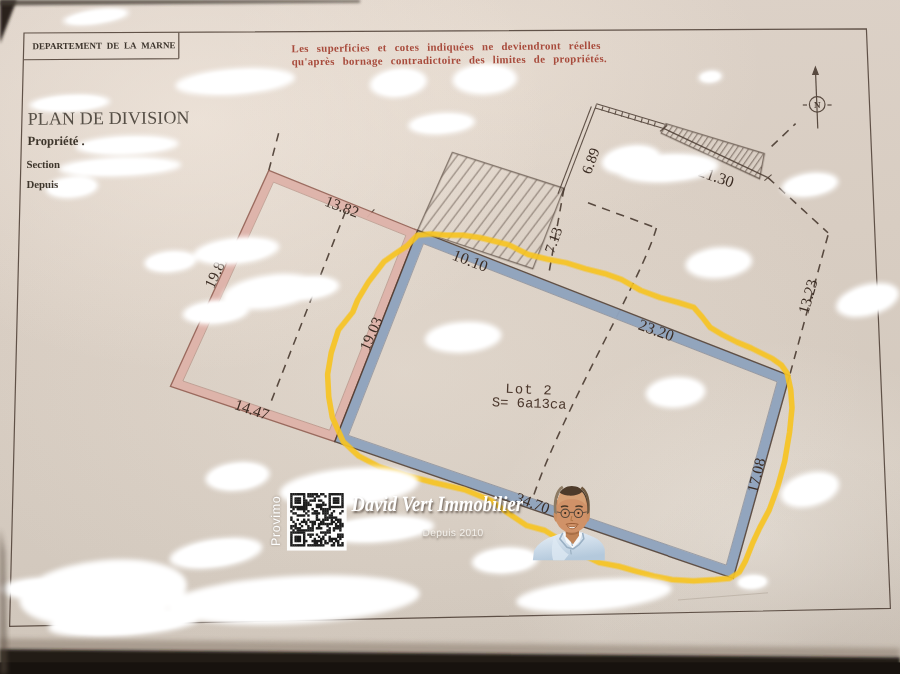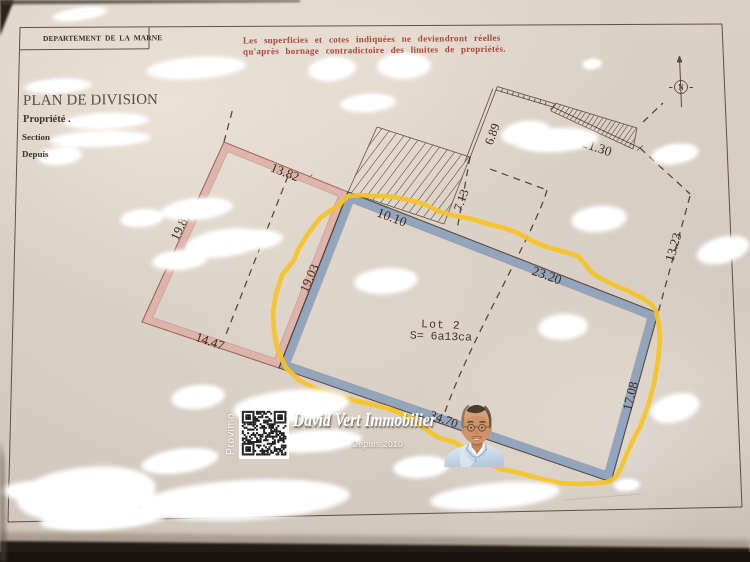--- a/index.html
+++ b/index.html
@@ -4,21 +4,21 @@
 html,body{margin:0;padding:0;background:#111;}
 #page{position:relative;width:750px;height:562px;overflow:hidden;
 background:
  radial-gradient(420px 300px at 22% 18%, rgba(249,239,229,0.55), rgba(249,239,229,0) 70%),
  radial-gradient(320px 220px at 55% 10%, rgba(242,231,219,0.45), rgba(242,231,219,0) 70%),
  radial-gradient(520px 340px at 45% 55%, rgba(240,231,220,0.35), rgba(240,231,220,0) 75%),
  radial-gradient(320px 240px at 84% 80%, rgba(252,248,242,0.38), rgba(252,248,242,0) 70%),
  radial-gradient(280px 240px at 92% 97%, rgba(95,78,63,0.12), rgba(95,78,63,0) 70%),
  linear-gradient(175deg, #ddd2c8 0%, #d8cdc2 40%, #d3c9be 75%, #cdc3b8 100%);
 font-family:"Liberation Sans",sans-serif;}
-.hdr{position:absolute;left:43px;top:33.5px;font-family:"Liberation Serif",serif;font-size:7.5px;
+.hdr{position:absolute;left:27px;top:33.5px;font-family:"Liberation Serif",serif;font-size:7.5px;
 letter-spacing:0.05px;color:#3c342c;font-weight:bold;transform:rotate(-0.4deg);transform-origin:left top;}
 .red{position:absolute;left:243px;top:34px;width:278px;font-family:"Liberation Serif",serif;
 font-size:9px;font-weight:bold;color:#a84b3c;letter-spacing:0.3px;word-spacing:4px;
 line-height:11.2px;transform:rotate(-0.6deg);}
 .title{position:absolute;left:23px;top:92px;font-family:"Liberation Serif",serif;font-size:15px;
 color:#564f46;letter-spacing:0.1px;transform:rotate(-0.5deg);transform-origin:left top;}
 .lbl{position:absolute;font-family:"Liberation Serif",serif;color:#3e362c;font-weight:bold;}
 .prop{left:23px;top:113px;font-size:10.5px;}
 .sect{left:22px;top:132px;font-size:9px;}
 .ech{left:22px;top:149px;font-size:9px;}

